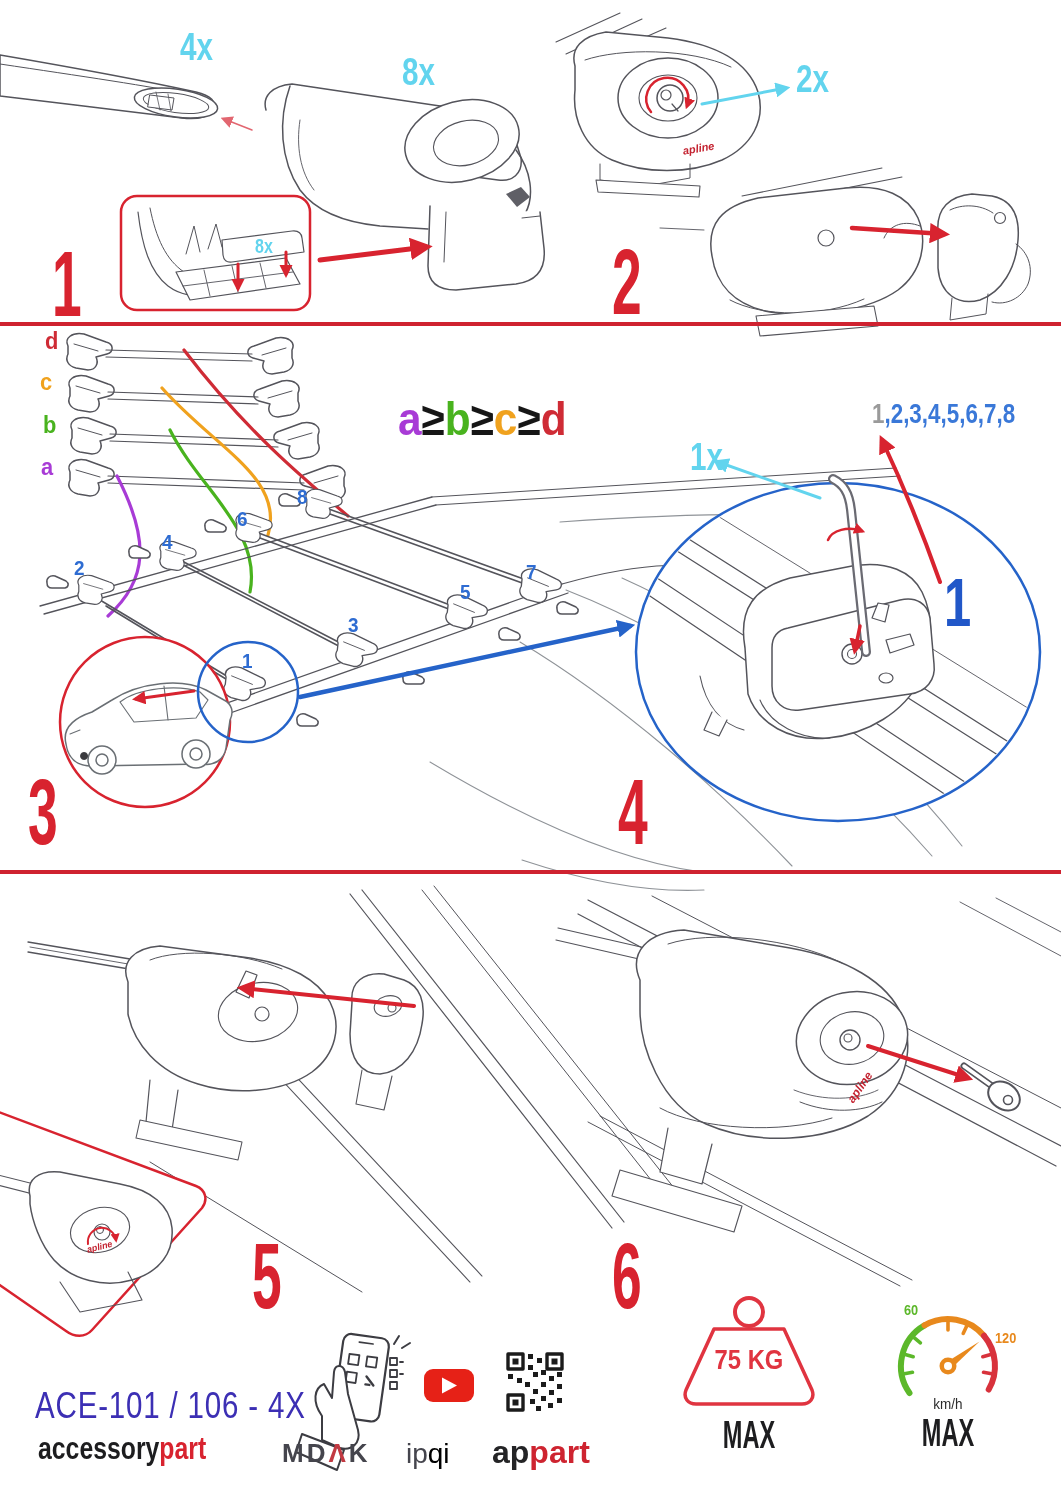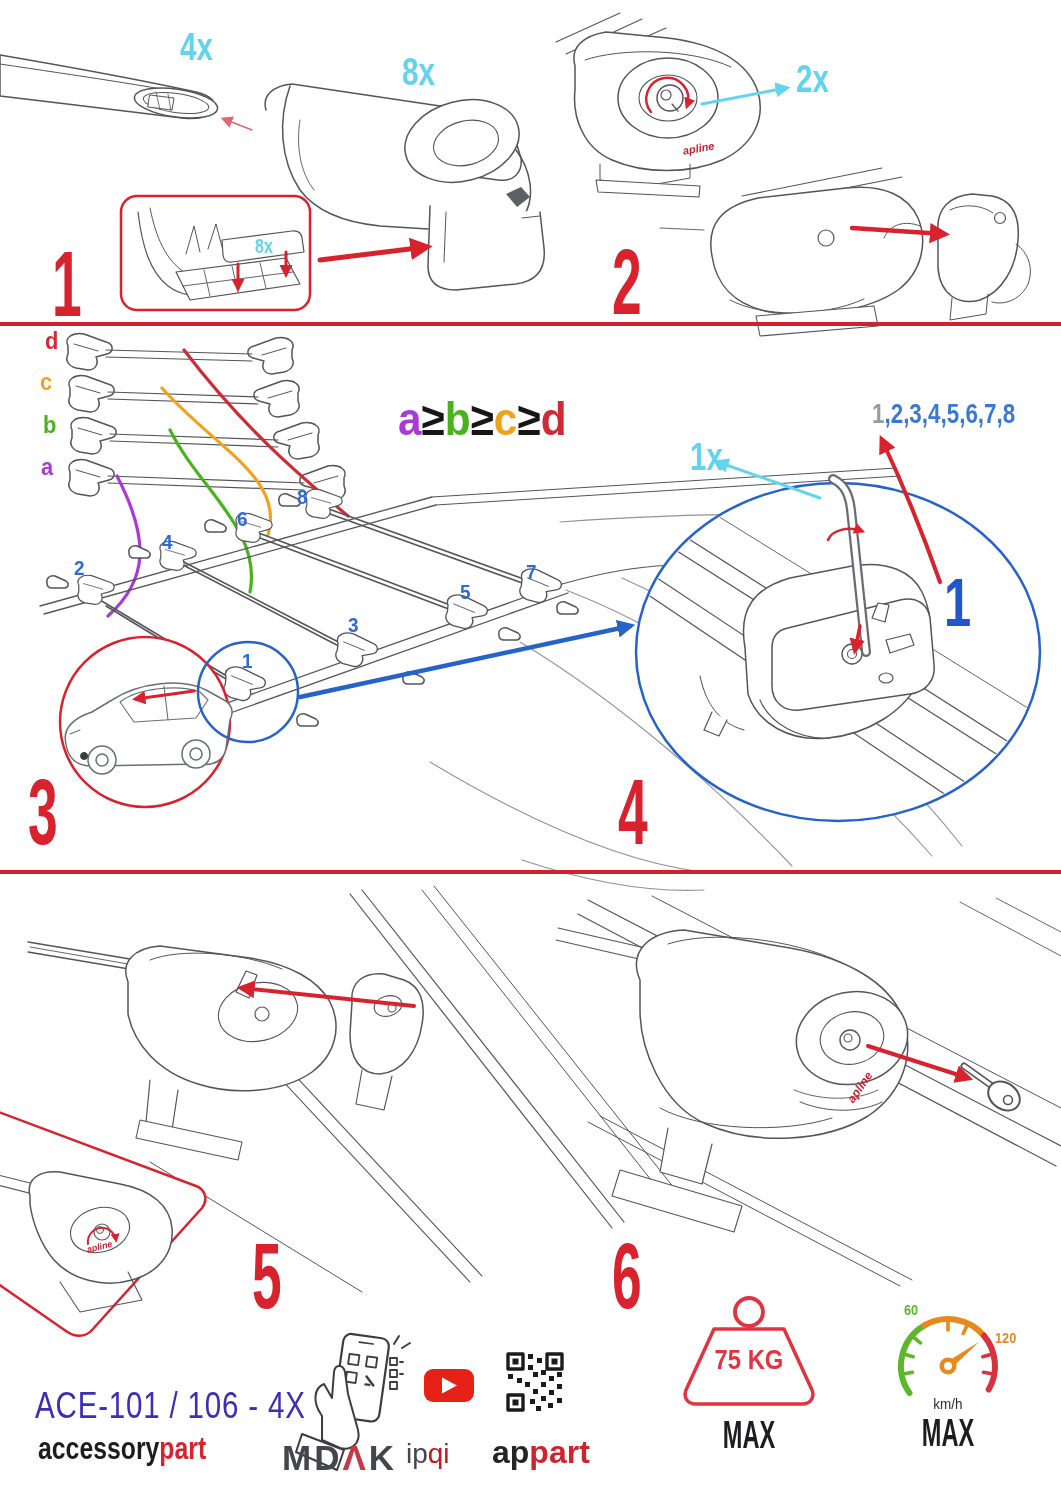--- a/index.html
+++ b/index.html
@@ -12,24 +12,24 @@
   .stepnum{color:#d8232f;font-weight:700;font-size:92px;transform:scaleX(.58);letter-spacing:-2px}
   .posnum{color:#2e6cd2;font-weight:700;font-size:21px;transform:scaleX(.9)}
   .barletter{font-weight:700;font-size:23px;transform:scaleX(.95)}
   .rule{font-weight:700;font-size:46px;transform:scaleX(.92);letter-spacing:0}
   .seq{font-weight:600;font-size:28px;transform:scaleX(.8);letter-spacing:0}
   .bigone{color:#2157c8;font-weight:700;font-size:68px;transform:scaleX(.72)}
   .badge{color:#c42331;font-weight:700;font-size:11px;font-style:italic;letter-spacing:0}
   .model{color:#3c2fb4;font-weight:500;font-size:36px;transform:scaleX(.82);letter-spacing:1px}
   .brand{font-weight:700;font-size:31px;transform:scaleX(.8)}
   .brand .red{color:#d8232f}.brand .blk{color:#1d1d1f}
-  .mdak{font-weight:700;font-size:35px;letter-spacing:3px;color:#45454d}
+  .mdak{font-weight:700;font-size:26px;letter-spacing:3px;color:#45454d}
   .mdak .red{color:#c23a42}
   .ipqi{font-weight:500;font-size:28px;color:#45454d}
-  .ipqi .red{color:#b91c1c}
+  .ipqi .red{color:#000000}
   .apline{font-weight:700;font-size:32px;color:#242426}
   .apline .red{color:#ce2430}
   .kg{color:#e03440;font-weight:700;font-size:28px;transform:scaleX(.85);transform-origin:center top}
   .max{color:#1d1d1f;font-weight:700;font-size:38px;transform:scaleX(.62);transform-origin:center top}
   .speedlbl{font-weight:700;font-size:15px;transform:scaleX(.85)}
   .kmh{color:#2b2b2b;font-weight:400;font-size:15px;transform:scaleX(.9)}
   .hr{position:absolute;left:0;width:1061px;height:4px;background:#cf2230}
 </style>
 </head>
 <body>

